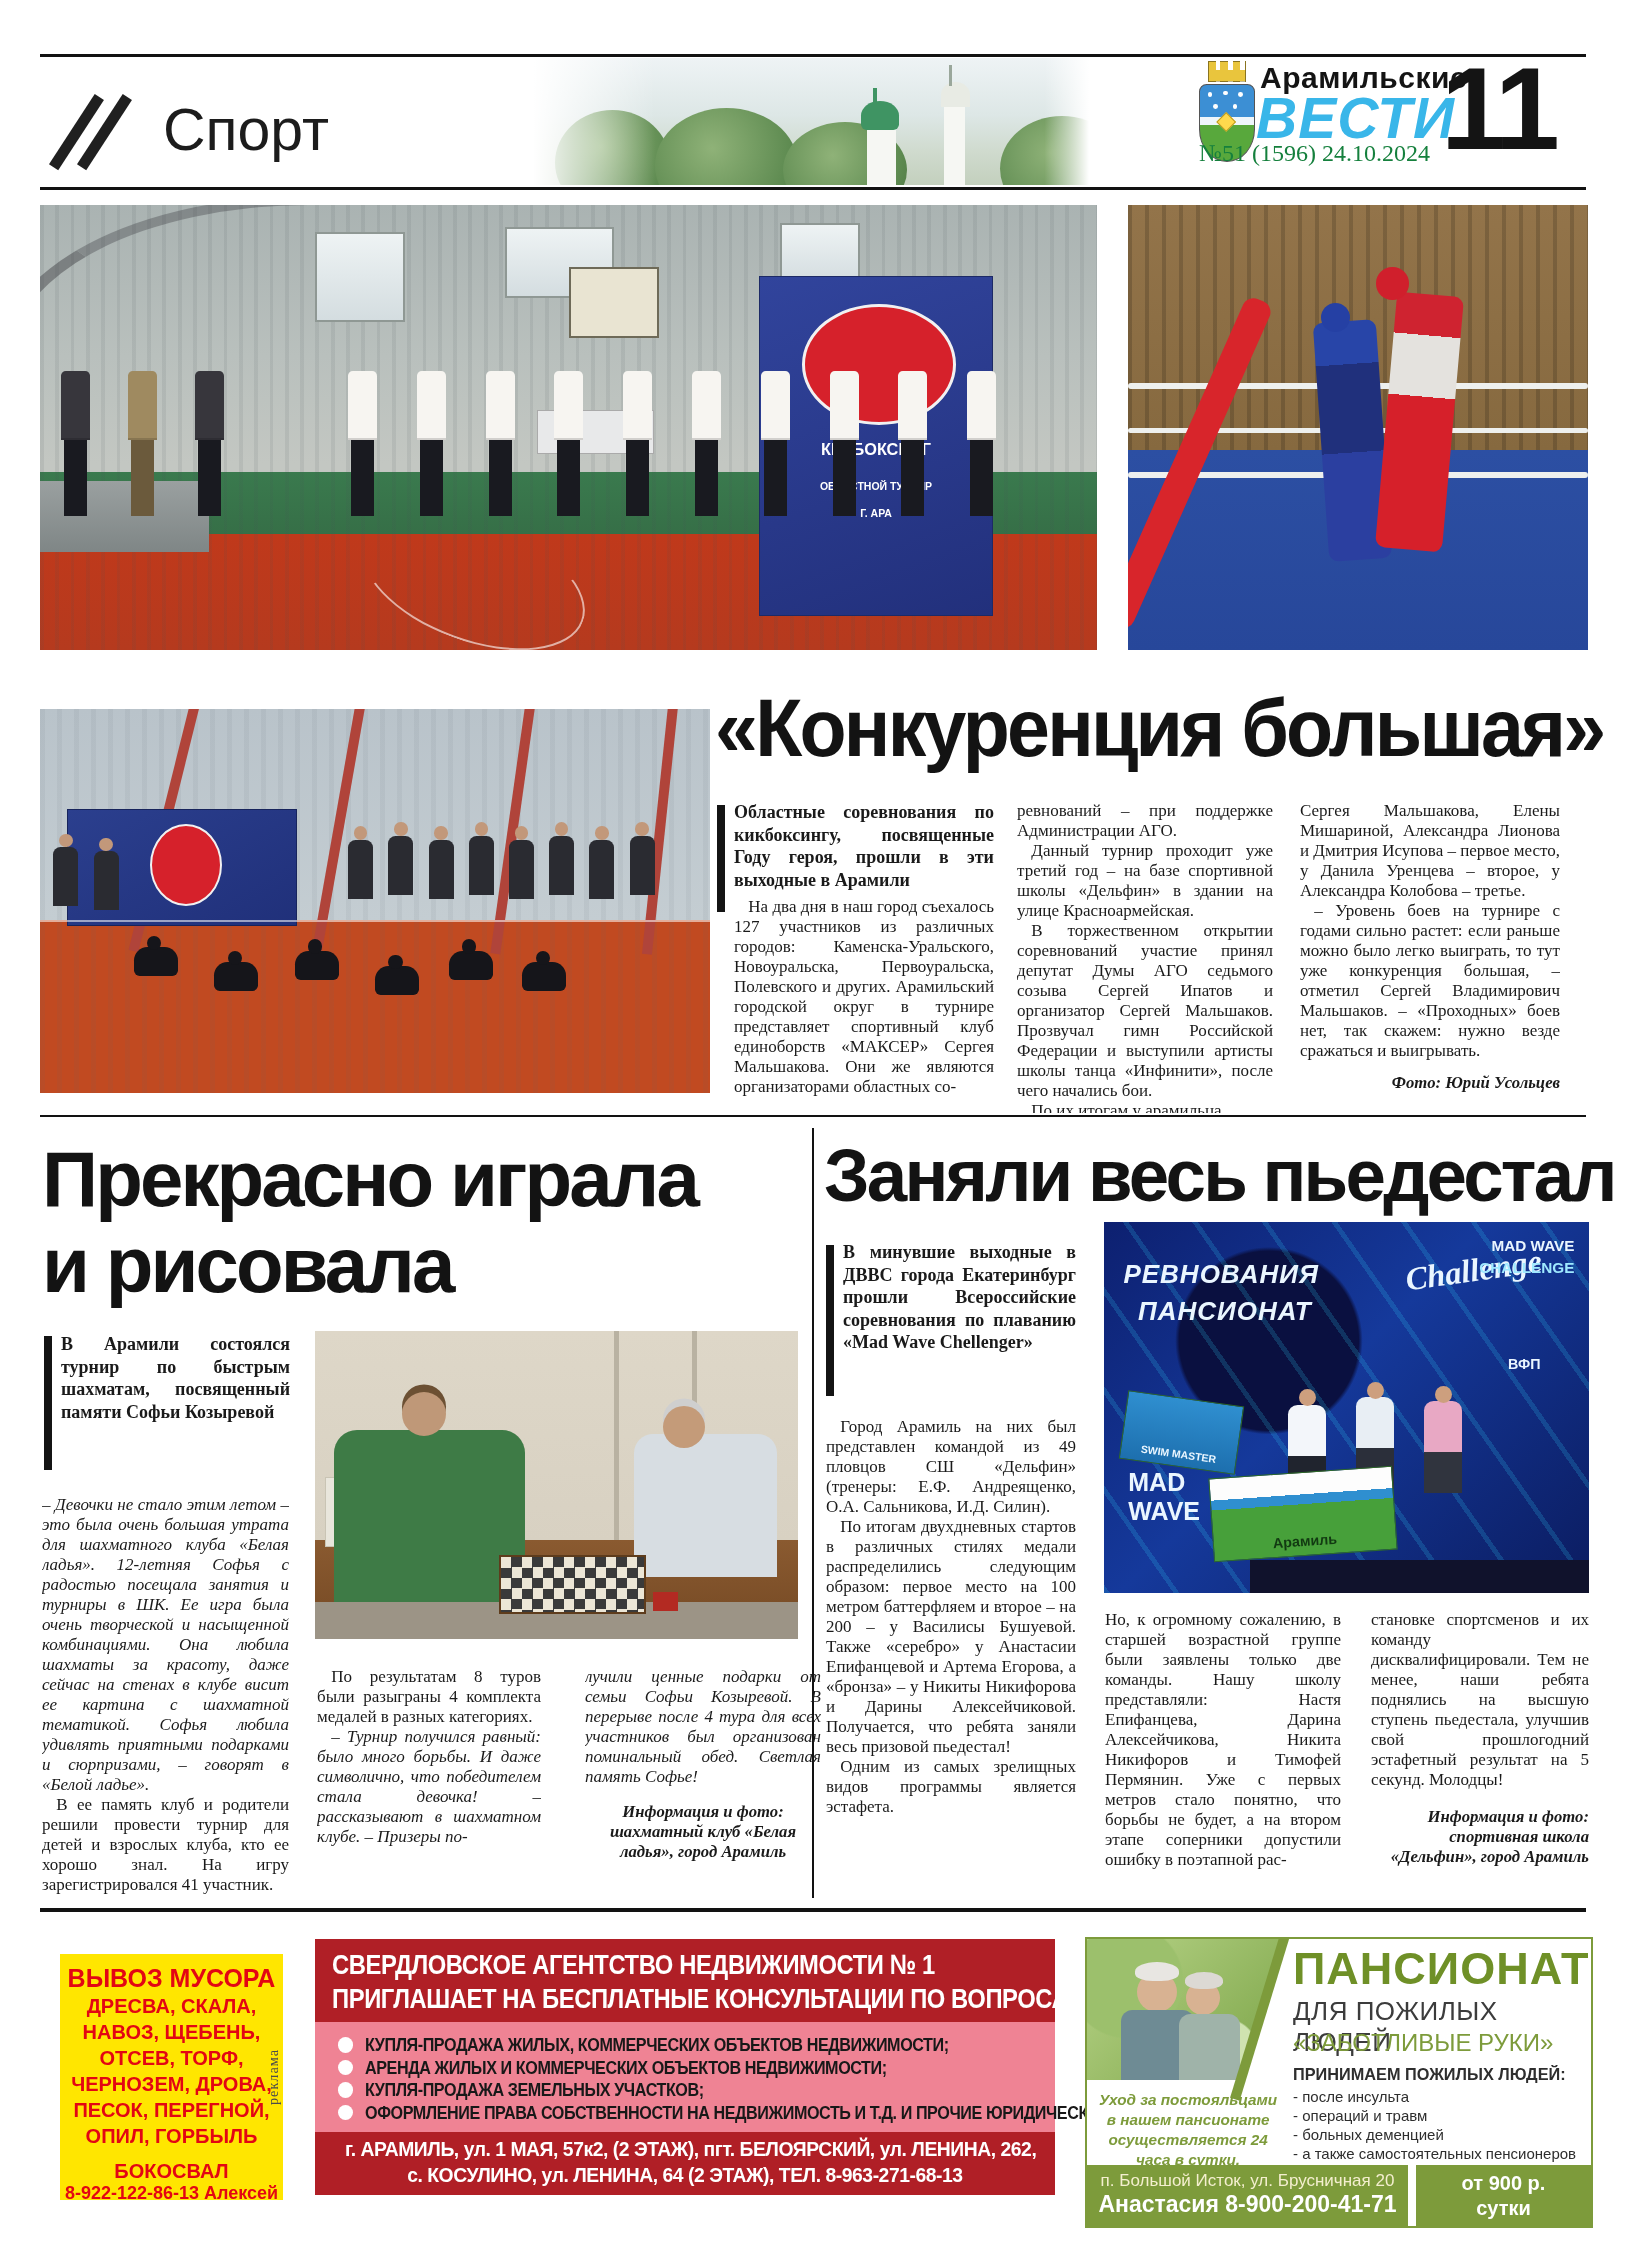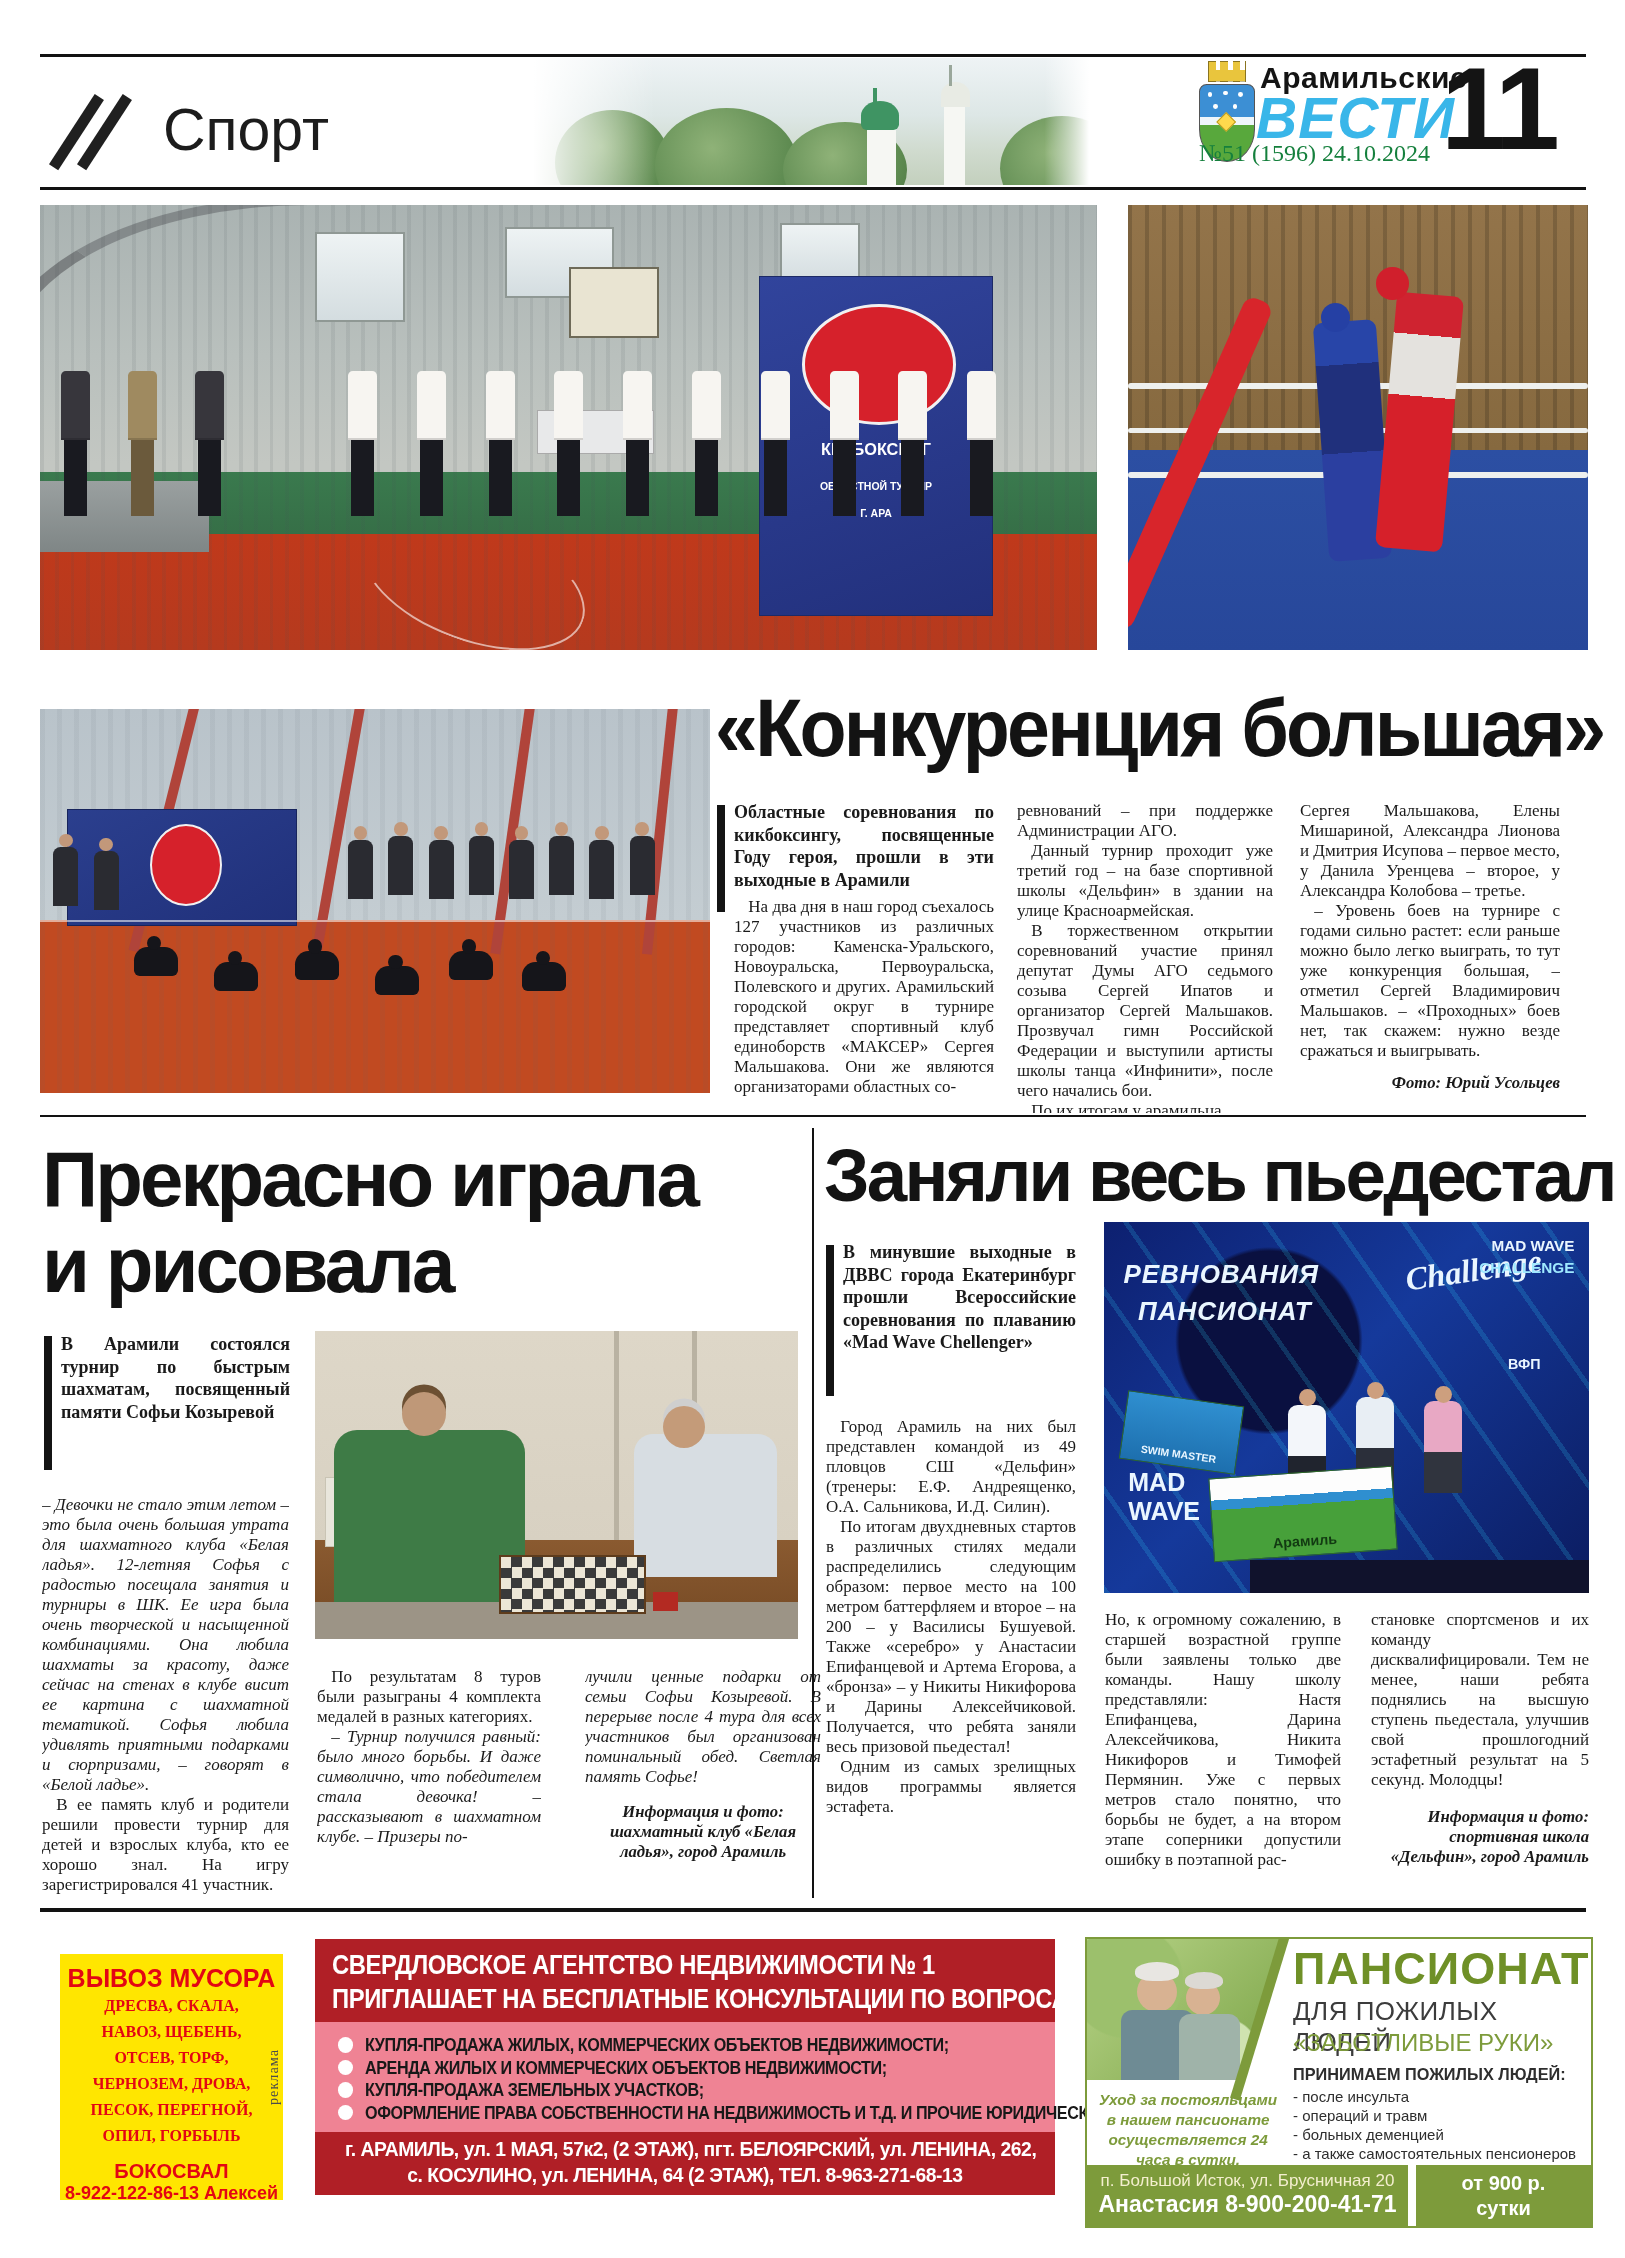--- a/index.html
+++ b/index.html
@@ -77,21 +77,21 @@
   .headline{font-family:"Liberation Sans",sans-serif;font-weight:700;color:#131313;letter-spacing:-2.9px;white-space:nowrap;}
   .lead{font-weight:700;font-size:18px;line-height:22.5px;text-align:justify;}
   .lead-bar{background:#141414;}
   .bcol{font-size:17px;line-height:20px;text-align:justify;overflow:hidden;}
   .bcol p{margin:0;text-indent:14.3px;}
   .credit{font-weight:700;font-style:italic;font-size:16.7px;line-height:20px;}
   .it{font-style:italic;}
   
   .ad-trash{background:#ffe600;text-align:center;color:#e30613;font-family:"Liberation Sans",sans-serif;font-weight:700;}
   .ad-trash .t1{font-size:25px;padding-top:9.6px;}
-  .ad-trash .ln{font-size:16px;line-height:26px;font-family:Liberation Serif, serif;}
+  .ad-trash .ln{font-size:20px;line-height:26px;}
   .ad-trash .tk{font-size:20px;margin-top:11.5px;}
   .ad-trash .ph{font-size:18px;margin-top:0;}
   .admark{position:absolute;right:1px;top:50%;transform:translateY(-50%) rotate(180deg);writing-mode:vertical-rl;
           font-family:"Liberation Serif",serif;font-weight:400;color:#4c4c4c;font-size:14.3px;letter-spacing:1px;}
   .ad-realty{font-family:"Liberation Sans",sans-serif;display:flex;flex-direction:column;}
   .r-head{background:#b01f26;color:#fff;padding:8.6px 17px 6.7px;font-weight:700;font-size:28px;line-height:34px;}
   .cx{display:inline-block;transform:scaleX(.85);transform-origin:0 50%;white-space:nowrap;letter-spacing:-0.5px;}
   .r-body{background:#ef8394;flex:1;padding:11.5px 9.6px 7.6px 23px;display:flex;flex-direction:column;justify-content:space-around;}
   .r-item{display:flex;align-items:center;gap:11.5px;color:#181818;font-weight:700;font-size:19px;}
   .r-dot{width:15.3px;height:15.3px;border-radius:50%;background:#fff;flex:0 0 15.3px;}

